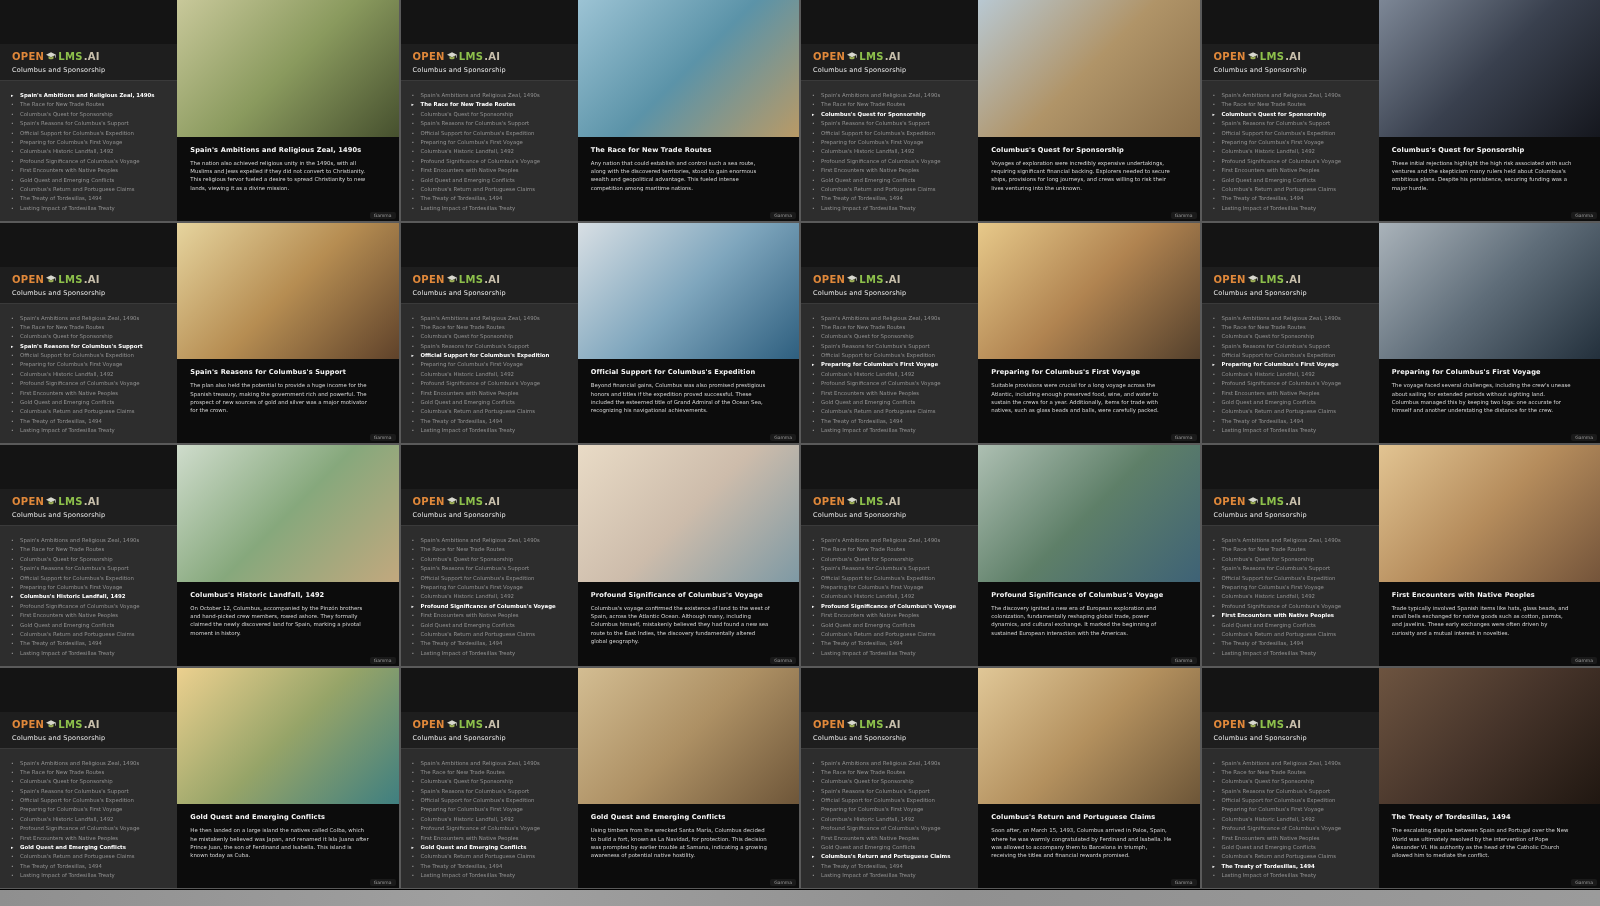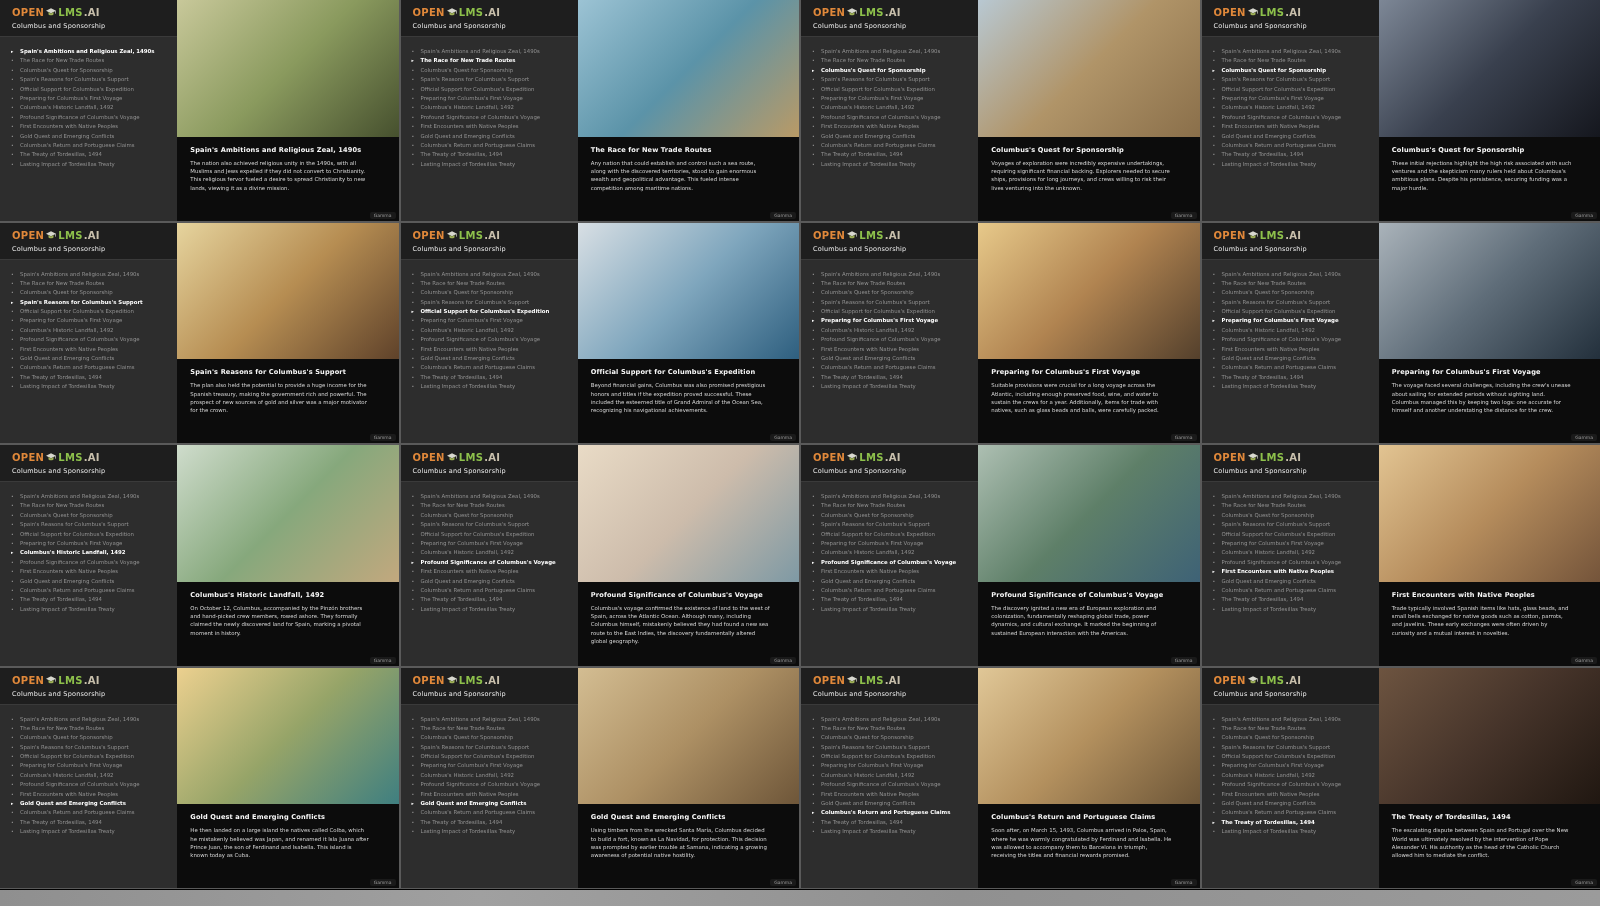--- a/index.html
+++ b/index.html
@@ -6,21 +6,21 @@
   html,body { width:1600px; height:906px; background:#000; overflow:hidden;
               font-family:"DejaVu Sans","Liberation Sans",sans-serif; }
   .grid { width:1600px; height:888px; display:grid;
           grid-template-columns:repeat(4,1fr); grid-template-rows:repeat(4,1fr);
           gap:2px; background:#6e6e6e; }
   .bottom-strip { width:1600px; height:16px; margin-top:2px;
           background:linear-gradient(90deg,#8f8f8f,#a0a0a0 30%,#909090 60%,#9b9b9b); }
 
   .slide { position:relative; display:flex; background:#141414; overflow:hidden;
            outline:1px solid #5a5a5a; }
-  .left  { width:44.5%; flex:none; display:flex; flex-direction:column; background:#1e1e1e; }
+  .left  { width:44.5%; flex:none; display:flex; flex-direction:column; background:#1e1e1e;margin-top:44px; }
   .hdr   { height:37px; flex:none; padding:7px 6px 0 12px; background:#1e1e1e;
            border-bottom:1px solid #3a3a3a; }
   .brand { display:flex; align-items:center; gap:1px; font-weight:bold;
            font-size:10px; letter-spacing:.3px; line-height:11px; }
   .cap-icon { width:10px; height:9px; margin:0 1px; flex:none; }
   .subtitle { margin-top:4px; font-size:6.5px; color:#e9e9e9; letter-spacing:.2px; }
 
   .toc { flex:1; background:#2d2d2d; padding:12px 6px 6px 11px; }
   .toc-item { display:flex; gap:4px; align-items:flex-start; margin-bottom:3.6px;
               font-size:5.4px; line-height:5.8px; color:#919191; cursor:pointer; }

